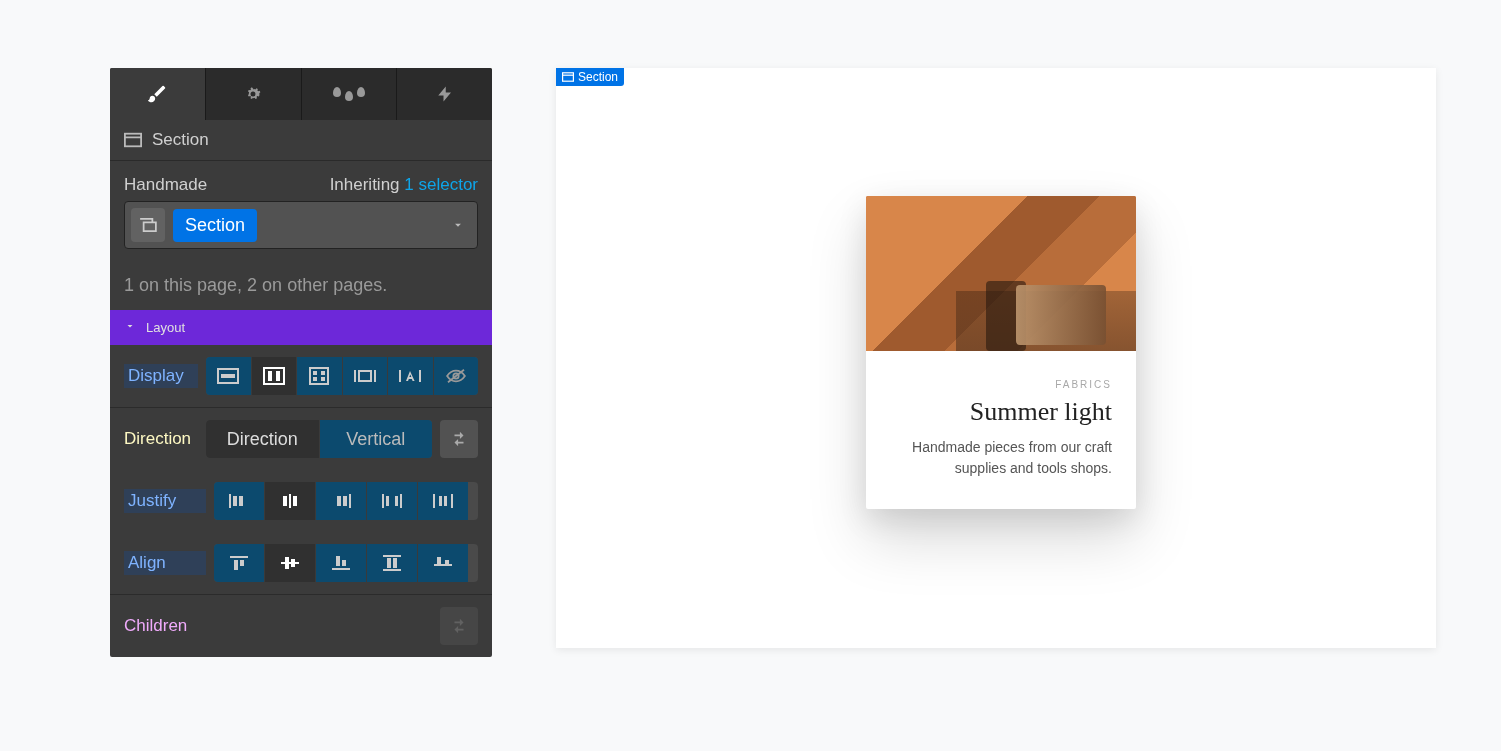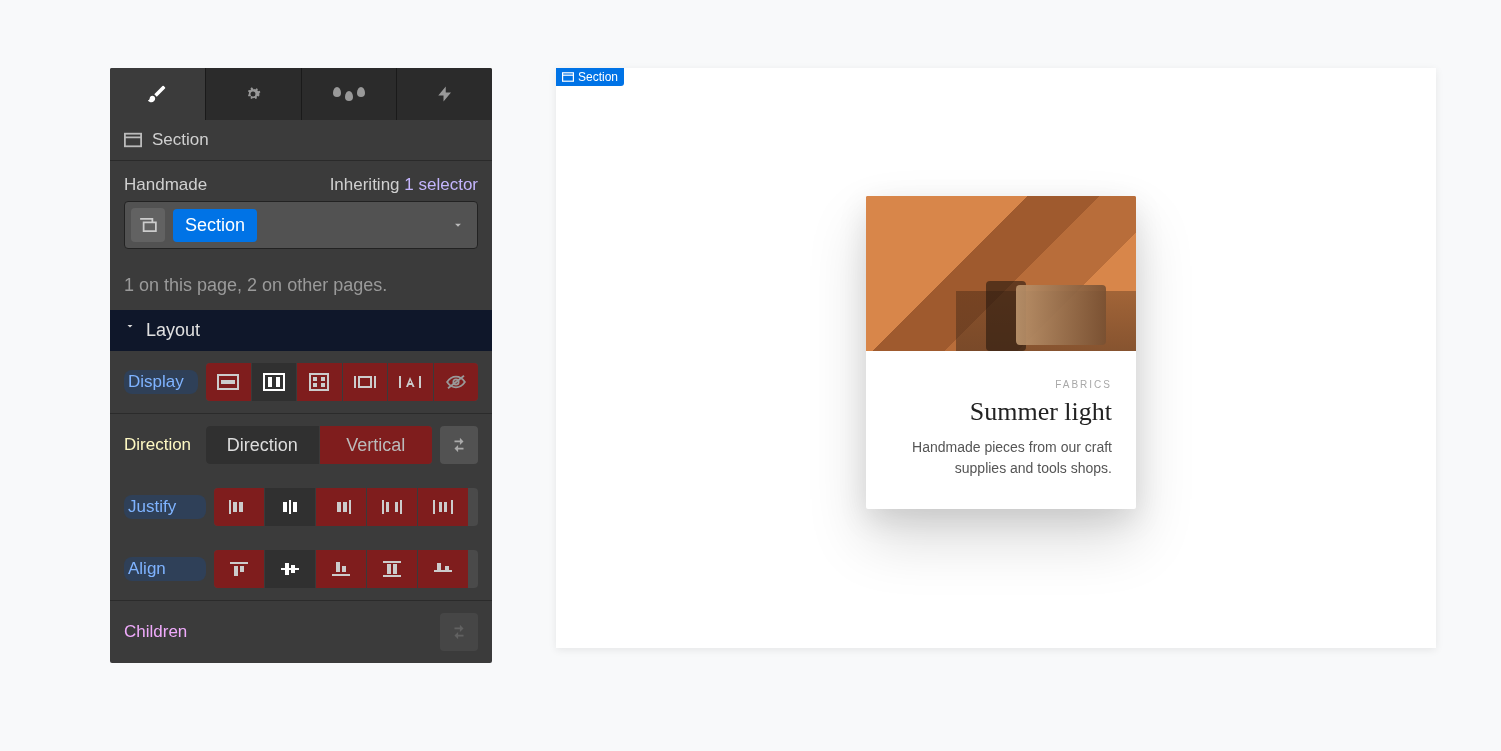--- a/index.html
+++ b/index.html
@@ -4,32 +4,32 @@
 <style>
 html,body{margin:0;padding:0;width:1501px;height:751px;font-family:-apple-system,BlinkMacSystemFont,"Segoe UI",Arial,sans-serif;background:#f8f9fa;overflow:hidden}
 .app{display:flex;gap:64px;padding:68px 0 0 110px}
 .panel{width:382px;background:#3b3b3b;color:#d0d0d0;font-size:17px;border-radius:2px;overflow:hidden}
 .tabs{display:flex;height:52px}
 .tab{flex:1;display:flex;align-items:center;justify-content:center;background:#2b2b2b;border-left:1px solid #1a1a1a;cursor:pointer}
 .tab:first-child{border-left:none}
 .tab.active{background:#3b3b3b}
 .bc{display:flex;align-items:center;padding:10px 14px;background:#3b3b3b;border-bottom:1px solid #2a2a2a;gap:10px}
 .selrow{display:flex;align-items:center;justify-content:space-between;padding:14px 14px 6px}
-.orange{color:#c4b5fd}
+.orange{color:#0ea5e9}
 .selinput{display:flex;align-items:center;margin:0 14px;background:#525252;border:1px solid #222;border-radius:4px;padding:6px}
 .sqbtn{width:34px;height:34px;background:#626262;border-radius:4px;display:flex;align-items:center;justify-content:center;margin-right:8px}
 .chip{background:#0073e6;color:#fff;padding:6px 12px;border-radius:4px;font-size:18px}
 .dd{margin-left:auto;margin-right:6px}
 .usage{padding:26px 14px 14px;color:#9a9a9a;font-size:18px}
-.sechdr{display:flex;gap:10px;padding:10px 14px;background:#0f172a;font-weight:500;font-size:18px;color:#e0e0e0}
+.sechdr{display:flex;gap:10px;padding:10px 14px;background:#6d28d9;font-weight:500;font-size:13px;color:#e0e0e0}
 .row{display:flex;align-items:center;padding:12px 14px;gap:8px}
 .lbl{width:74px;font-size:17px}
-.hl{color:#7fb3ff;background:#2f4058;border-radius:8px;padding:2px 4px}
+.hl{color:#7fb3ff;background:#2f4058;border-radius:0;padding:2px 4px}
 .opts{display:flex;background:#4a4a4a;border-radius:4px;overflow:hidden}
-.opt{width:50px;height:38px;display:flex;align-items:center;justify-content:center;background:#7f1d1d;border-left:1px solid #3a3a3a;cursor:pointer}
+.opt{width:50px;height:38px;display:flex;align-items:center;justify-content:center;background:#0c4a6e;border-left:1px solid #3a3a3a;cursor:pointer}
 .opt:first-child{border-left:none}
 .opt.sel{background:#303030}
 .opt.txt{flex:1;width:auto;padding:0 14px;font-size:18px;color:#ddd;white-space:nowrap}
 .opt.txt.dim{color:#bbb}
 .aux{width:38px;height:38px;background:#525252;border-radius:4px;display:flex;align-items:center;justify-content:center;margin-left:auto}
 .hr{height:1px;background:#2b2b2b}
 .canvas{width:880px;height:580px;background:#fff;position:relative;box-shadow:0 2px 8px rgba(0,0,0,.08)}
 .tag{position:absolute;top:0;left:0;background:#0073e6;color:#fff;font-size:12px;padding:2px 6px;display:flex;align-items:center;gap:4px;border-radius:0 0 3px 0}
 .card{width:270px;position:absolute;left:310px;top:128px;background:#fff;box-shadow:0 30px 60px rgba(0,0,0,.15),0 10px 30px rgba(0,0,0,.1);border-radius:2px;overflow:hidden}
 .card-img{height:155px;background:#c9733e;position:relative;overflow:hidden}

